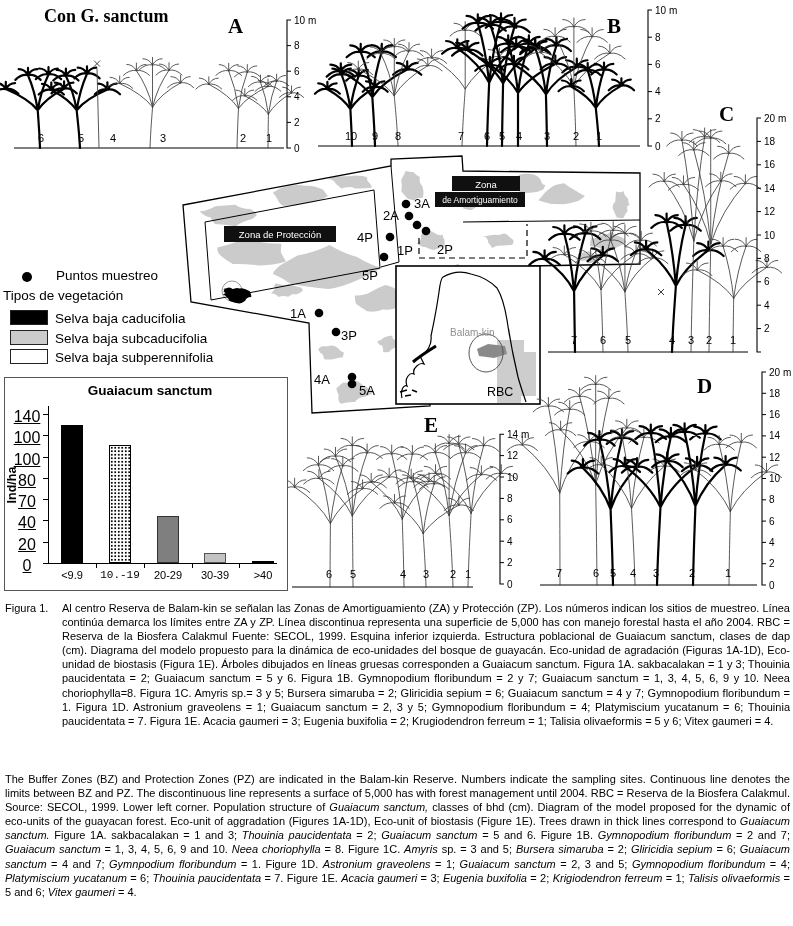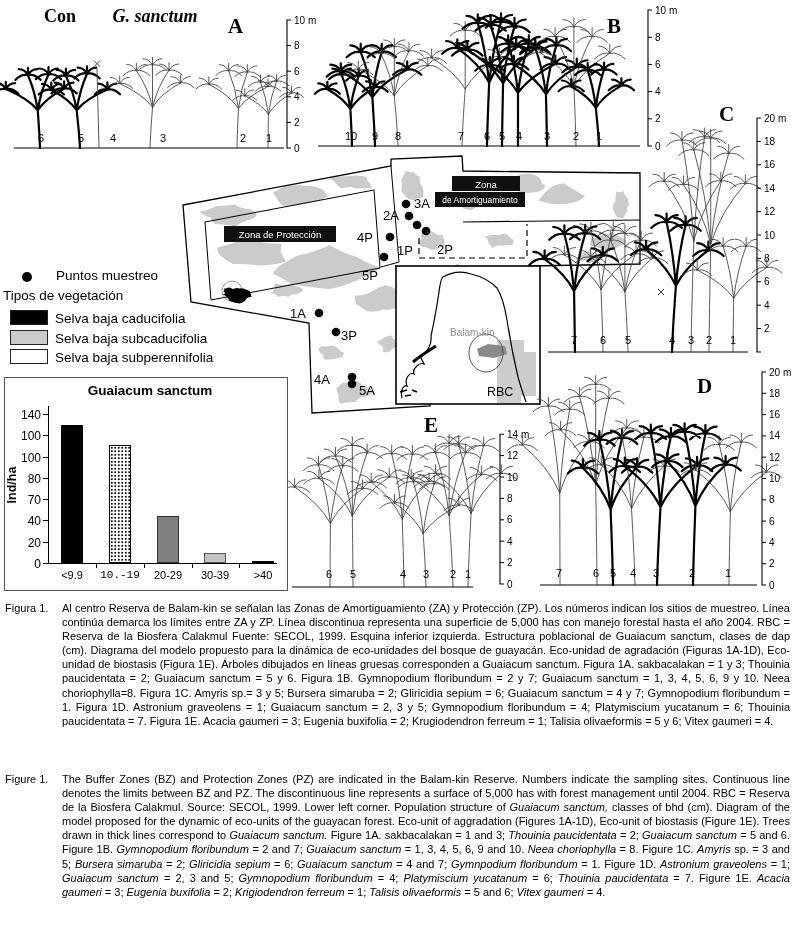--- a/index.html
+++ b/index.html
@@ -1,37 +1,37 @@
 <!DOCTYPE html>
 <html><head>
 <meta charset="utf-8">
 <style>
   html,body{margin:0;padding:0;background:#888;}
   #page{position:relative;width:793px;height:926px;background:#ffffff;overflow:hidden;
         font-family:"Liberation Sans",sans-serif;color:#000;}
   #art{position:absolute;left:0;top:0;}
   .panel-title{position:absolute;left:44px;top:6px;font-family:"Liberation Serif",serif;
         font-weight:bold;font-size:18px;}
-  .panel-title .sp{font-style:italic;margin-left:32px;}
+  .panel-title .sp{}
   
   #legend{position:absolute;left:0;top:262px;width:230px;}
   .leg-pts{position:absolute;left:56px;top:6px;font-size:13.5px;}
   .leg-dot{position:absolute;left:22px;top:10px;width:10px;height:10px;border-radius:50%;background:#000;}
   .leg-title{position:absolute;left:3px;top:26px;font-size:13.5px;}
   .leg-row{position:absolute;left:0;height:16px;}
   .leg-swatch{position:absolute;left:10px;top:0;width:38px;height:15px;border:1px solid #222;box-sizing:border-box;}
   .leg-label{position:absolute;left:55px;top:1px;font-size:13.5px;white-space:nowrap;}
   
   #chart-box{position:absolute;left:4px;top:377px;width:284px;height:214px;
         border:1.5px solid #555;box-sizing:border-box;background:#fff;}
   .chart-title{position:absolute;left:40px;top:5px;width:210px;text-align:center;
         font-size:13.5px;font-weight:bold;}
   .chart-ylabel{position:absolute;left:-23px;top:100px;width:60px;text-align:center;
         font-size:12.5px;font-weight:bold;transform:rotate(-90deg);}
-  .ytick-label{position:absolute;width:28px;text-align:right;font-size:12px;}
+  .ytick-label{position:absolute;width:28px;text-align:center;font-size:16px;text-decoration:underline;}
   .ytick-dash{position:absolute;width:5px;height:1px;background:#000;}
   .xtick-dash{position:absolute;width:1px;height:4px;background:#000;}
   .axis{position:absolute;background:#000;}
   .bar{position:absolute;box-sizing:border-box;}
   .bar.stipple{background-color:#fff;background-image:radial-gradient(#000 0.9px, transparent 0.9px);
         background-size:3.5px 3.5px;border:1px solid #000;}
   .cat-label{position:absolute;width:48px;text-align:center;font-size:11px;}
   
   .caption{position:absolute;left:5px;width:785px;display:flex;font-size:11px;line-height:14.1px;}
   .cap-label{width:57px;flex:none;}
@@ -348,17 +348,16 @@
         <div class="cat-label" style="left: 234px; top: 191px;">&gt;40</div>
       </div>
   </div>
 
   <div class="caption" style="top:601px;">
     <div class="cap-label">Figura 1.</div>
     <div class="cap-text">Al centro Reserva de Balam-kin se señalan las Zonas de Amortiguamiento (ZA) y Protección (ZP). Los números indican los sitios de muestreo. Línea continúa demarca los límites entre ZA y ZP. Línea discontinua representa una superficie de 5,000 has con manejo forestal hasta el año 2004. RBC = Reserva de la Biosfera Calakmul Fuente: SECOL, 1999. Esquina inferior izquierda. Estructura poblacional de Guaiacum sanctum, clases de dap (cm). Diagrama del modelo propuesto para la dinámica de eco-unidades del bosque de guayacán. Eco-unidad de agradación (Figuras 1A-1D), Eco-unidad de biostasis (Figura 1E). Árboles dibujados en líneas gruesas corresponden a Guaiacum sanctum. Figura 1A. sakbacalakan = 1 y 3; Thouinia paucidentata = 2; Guaiacum sanctum = 5 y 6. Figura 1B. Gymnopodium floribundum = 2 y 7; Guaiacum sanctum = 1, 3, 4, 5, 6, 9 y 10. Neea choriophylla=8. Figura 1C. Amyris sp.= 3 y 5; Bursera simaruba = 2; Gliricidia sepium = 6; Guaiacum sanctum = 4 y 7; Gymnopodium floribundum = 1. Figura 1D. Astronium graveolens = 1; Guaiacum sanctum = 2, 3 y 5; Gymnopodium floribundum = 4; Platymiscium yucatanum = 6; Thouinia paucidentata = 7. Figura 1E. Acacia gaumeri = 3; Eugenia buxifolia = 2; Krugiodendron ferreum = 1; Talisia olivaeformis = 5 y 6; Vitex gaumeri = 4.</div>
   </div>
 
   <div class="caption" style="top:772px;">
-    <div class="cap-label">Figure 1.</div>
     <div class="cap-text" id="cap-en"><span>The Buffer Zones (BZ) and Protection Zones (PZ) are indicated in the Balam-kin Reserve. Numbers indicate the sampling sites. Continuous line denotes the limits between BZ and PZ. The discontinuous line represents a surface of 5,000 has with forest management until 2004. RBC = Reserva de la Biosfera Calakmul. Source: SECOL, 1999. Lower left corner. Population structure of </span><i>Guaiacum sanctum,</i><span> classes of bhd (cm). Diagram of the model proposed for the dynamic of eco-units of the guayacan forest. Eco-unit of aggradation (Figures 1A-1D), Eco-unit of biostasis (Figure 1E). Trees drawn in thick lines correspond to </span><i>Guaiacum sanctum.</i><span> Figure 1A. sakbacalakan = 1 and 3; </span><i>Thouinia paucidentata</i><span> = 2; </span><i>Guaiacum sanctum</i><span> = 5 and 6. Figure 1B. </span><i>Gymnopodium floribundum</i><span> = 2 and 7; </span><i>Guaiacum sanctum</i><span> = 1, 3, 4, 5, 6, 9 and 10. </span><i>Neea choriophylla</i><span> = 8. Figure 1C. </span><i>Amyris</i><span> sp. = 3 and 5; </span><i>Bursera simaruba</i><span> = 2; </span><i>Gliricidia sepium</i><span> = 6; </span><i>Guaiacum sanctum</i><span> = 4 and 7; </span><i>Gymnpodium floribundum</i><span> = 1. Figure 1D. </span><i>Astronium graveolens</i><span> = 1; </span><i>Guaiacum sanctum</i><span> = 2, 3 and 5; </span><i>Gymnopodium floribundum</i><span> = 4; </span><i>Platymiscium yucatanum</i><span> = 6; </span><i>Thouinia paucidentata</i><span> = 7. Figure 1E. </span><i>Acacia gaumeri</i><span> = 3; </span><i>Eugenia buxifolia</i><span> = 2; </span><i>Krigiodendron ferreum</i><span> = 1; </span><i>Talisis olivaeformis</i><span> = 5 and 6; </span><i>Vitex gaumeri</i><span> = 4.</span></div>
   </div>
 
 </div>
 
 </body></html>

